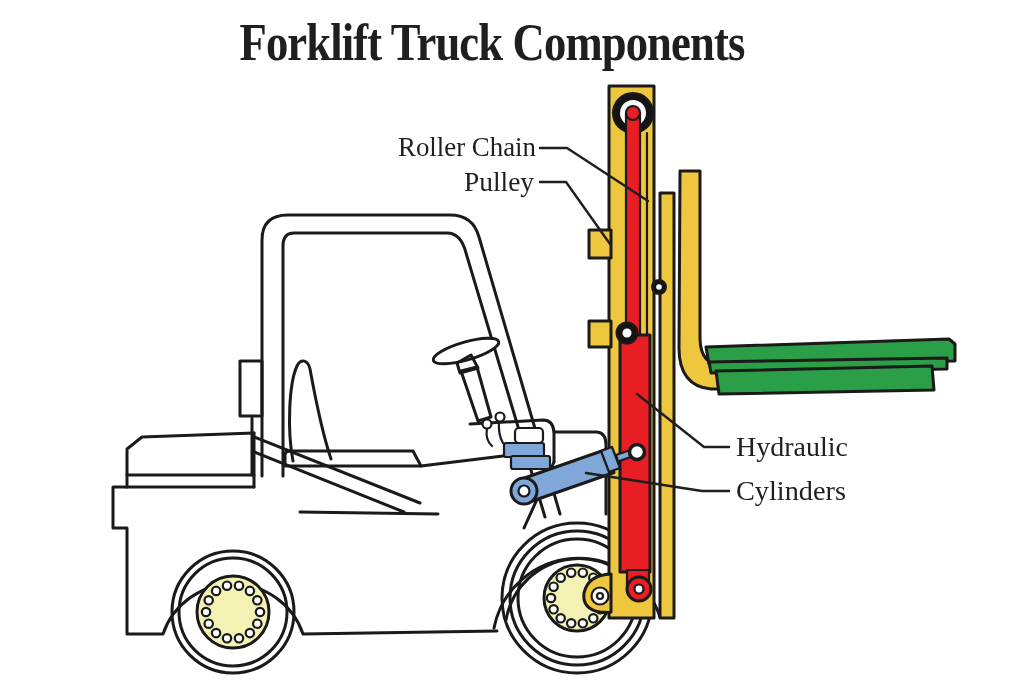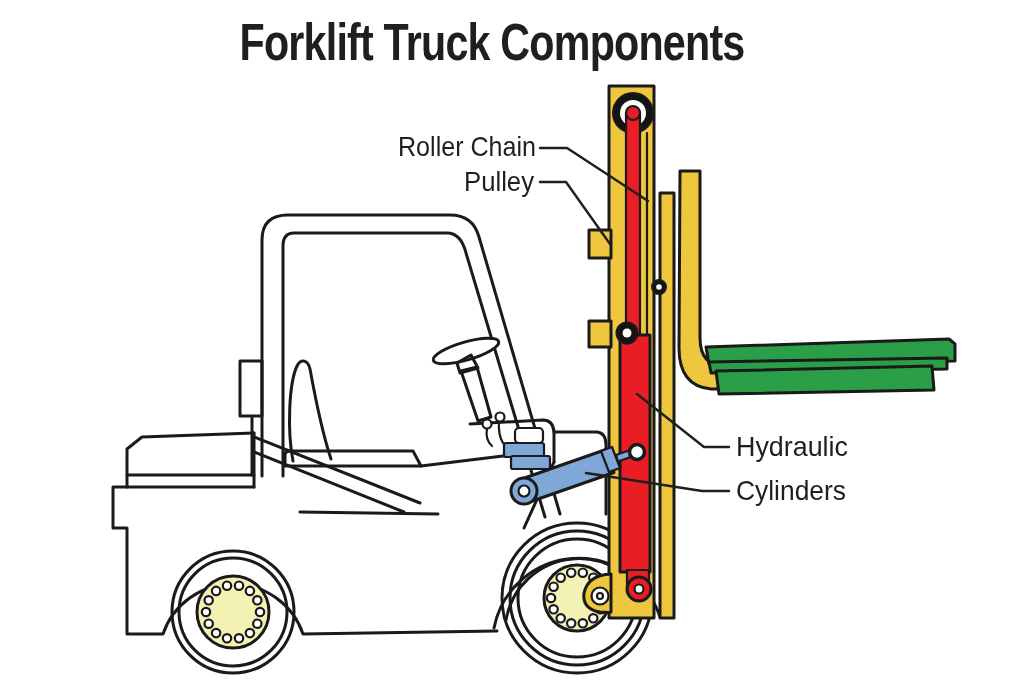--- a/index.html
+++ b/index.html
@@ -1,17 +1,17 @@
 <!DOCTYPE html>
 <html><head>
 <meta charset="utf-8">
 <style>
   html,body{margin:0;padding:0;background:#ffffff;}
   .stage{position:relative;width:1024px;height:683px;background:#fff;overflow:hidden;
-         font-family:Liberation Sans, sans-serif;}
+         font-family:Liberation Serif, serif;}
   svg{display:block;}
   .ln{fill:none;stroke:#1a1a1a;stroke-width:3;stroke-linejoin:round;stroke-linecap:round;}
   .ln2{fill:none;stroke:#1a1a1a;stroke-width:2.2;stroke-linejoin:round;stroke-linecap:round;}
   .cshape{stroke:#1a1a1a;stroke-width:3;stroke-linejoin:round;}
   .cshape2{stroke:#1a1a1a;stroke-width:2.2;stroke-linejoin:round;}
   .wfill{fill:#ffffff;stroke:#1a1a1a;stroke-width:3;}
   .wfill2{fill:#ffffff;stroke:#1a1a1a;stroke-width:2.2;}
   .bolt{fill:#ffffff;stroke:#1a1a1a;stroke-width:2.2;}
   .leader{fill:none;stroke:#1f1f1f;stroke-width:2.4;stroke-linejoin:round;stroke-linecap:round;}
   text{fill:#1f1f1f;}

